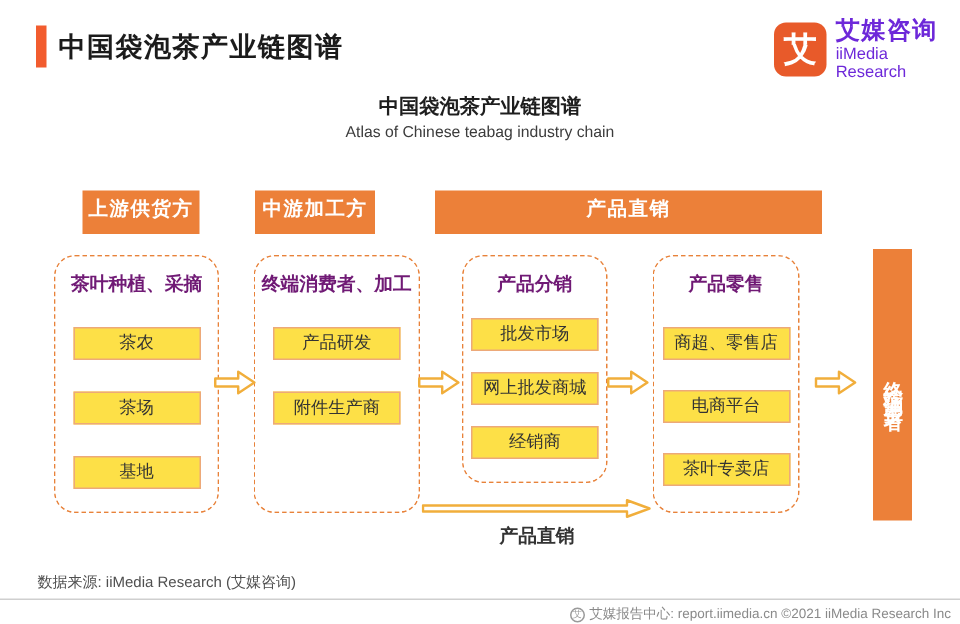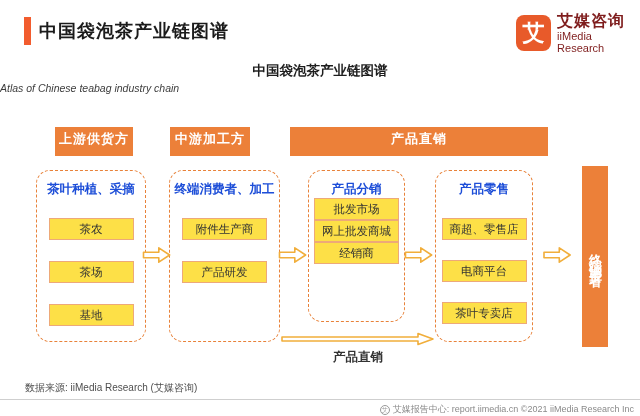--- a/index.html
+++ b/index.html
@@ -11,54 +11,54 @@
   }
 
   
   .accent-bar { position:absolute; left:24px; top:17px; width:7px; height:28px; background:#f25c2e; }
   .page-title { position:absolute; left:39px; top:19px; font-size:18px; font-weight:bold; color:#1b1b1b; letter-spacing:1px; }
   .logo { position:absolute; left:516px; top:12px; display:flex; align-items:center; }
   .logo-mark {
     width:36px; height:36px; background:#e85a2a; border-radius:8px;
     color:#fff; font-size:22px; font-weight:bold; display:flex; align-items:center; justify-content:center;
   }
-  .logo-text { margin-left:6px; color:#7f1d1d; line-height:1.1; }
+  .logo-text { margin-left:6px; color:#6d28d9; line-height:1.1; }
   .logo-cn { font-size:16px; font-weight:bold; letter-spacing:1px; }
   .logo-en { font-size:11px; }
 
   
   .fig-title { position:absolute; left:0; top:62px; width:640px; text-align:center; font-size:13.5px; font-weight:bold; color:#1e1e1e; }
-  .fig-subtitle { position:absolute; left:0; top:82px; width:640px; font-size:10.5px; color:#3c3c3c;font-style:italic; }
+  .fig-subtitle { position:absolute; left:0; top:82px; width:640px; text-align:center; font-size:10.5px; color:#3c3c3c; }
 
   
   .stage-label {
     position:absolute; top:127px; height:29px; background:#ec8039;
     color:#fff; font-size:13px; font-weight:bold; text-align:center; line-height:24px; letter-spacing:1px;
   }
   .stage-1 { left:55px;  width:78px; }
   .stage-2 { left:170px; width:80px; }
   .stage-3 { left:290px; width:258px; }
 
   
   .col {
     position:absolute; top:170px; border:1.6px dashed #e8823a; border-radius:14px;
     display:flex; flex-direction:column; align-items:center; background:#fff;
   }
   .col-1 { left:36px;  width:110px; height:172px; }
   .col-2 { left:169px; width:111px; height:172px; }
   .col-3 { left:308px; width:97px;  height:152px; }
   .col-4 { left:435px; width:98px;  height:172px; }
-  .col-header { margin-top:10px; font-size:12.5px; font-weight:bold; color:#1d4ed8; white-space:nowrap; }
+  .col-header { margin-top:10px; font-size:12.5px; font-weight:bold; color:#701a75; white-space:nowrap; }
   .box {
     width:85px; height:22px; border:1px solid #eda979; background:#fde047;
     font-size:11.5px; color:#333; text-align:center; line-height:20px; white-space:nowrap;
   }
   .col-1 .box, .col-2 .box { margin-top:21px; }
   .col-1 .box:nth-of-type(2), .col-2 .box:nth-of-type(2) { margin-top:20px; }
-  .col-3 .box { }
+  .col-3 .box { margin-top:14px; }
   .col-3 .box:first-of-type { margin-top:8px; }
   .col-4 .box { margin-top:20px; }
   .col-4 .box:first-of-type { margin-top:10px; }
 
   
   .consumer {
     position:absolute; left:582px; top:166px; width:26px; height:181px; background:#ec8039;
     color:#fff; font-size:13px; font-weight:bold;
     writing-mode:vertical-rl; text-orientation:upright; letter-spacing:5px;
     display:flex; align-items:center; justify-content:center;
@@ -107,22 +107,22 @@
 
   <div class="col col-1">
     <div class="col-header">茶叶种植、采摘</div>
     <div class="box">茶农</div>
     <div class="box">茶场</div>
     <div class="box">基地</div>
   </div>
 
   <div class="col col-2">
     <div class="col-header">终端消费者、加工</div>
+    <div class="box">产品研发</div>
     <div class="box">附件生产商</div>
-    <div class="box">产品研发</div>
   </div>
 
   <div class="col col-3">
     <div class="col-header">产品分销</div>
     <div class="box">批发市场</div>
     <div class="box">网上批发商城</div>
     <div class="box">经销商</div>
   </div>
 
   <div class="col col-4">

